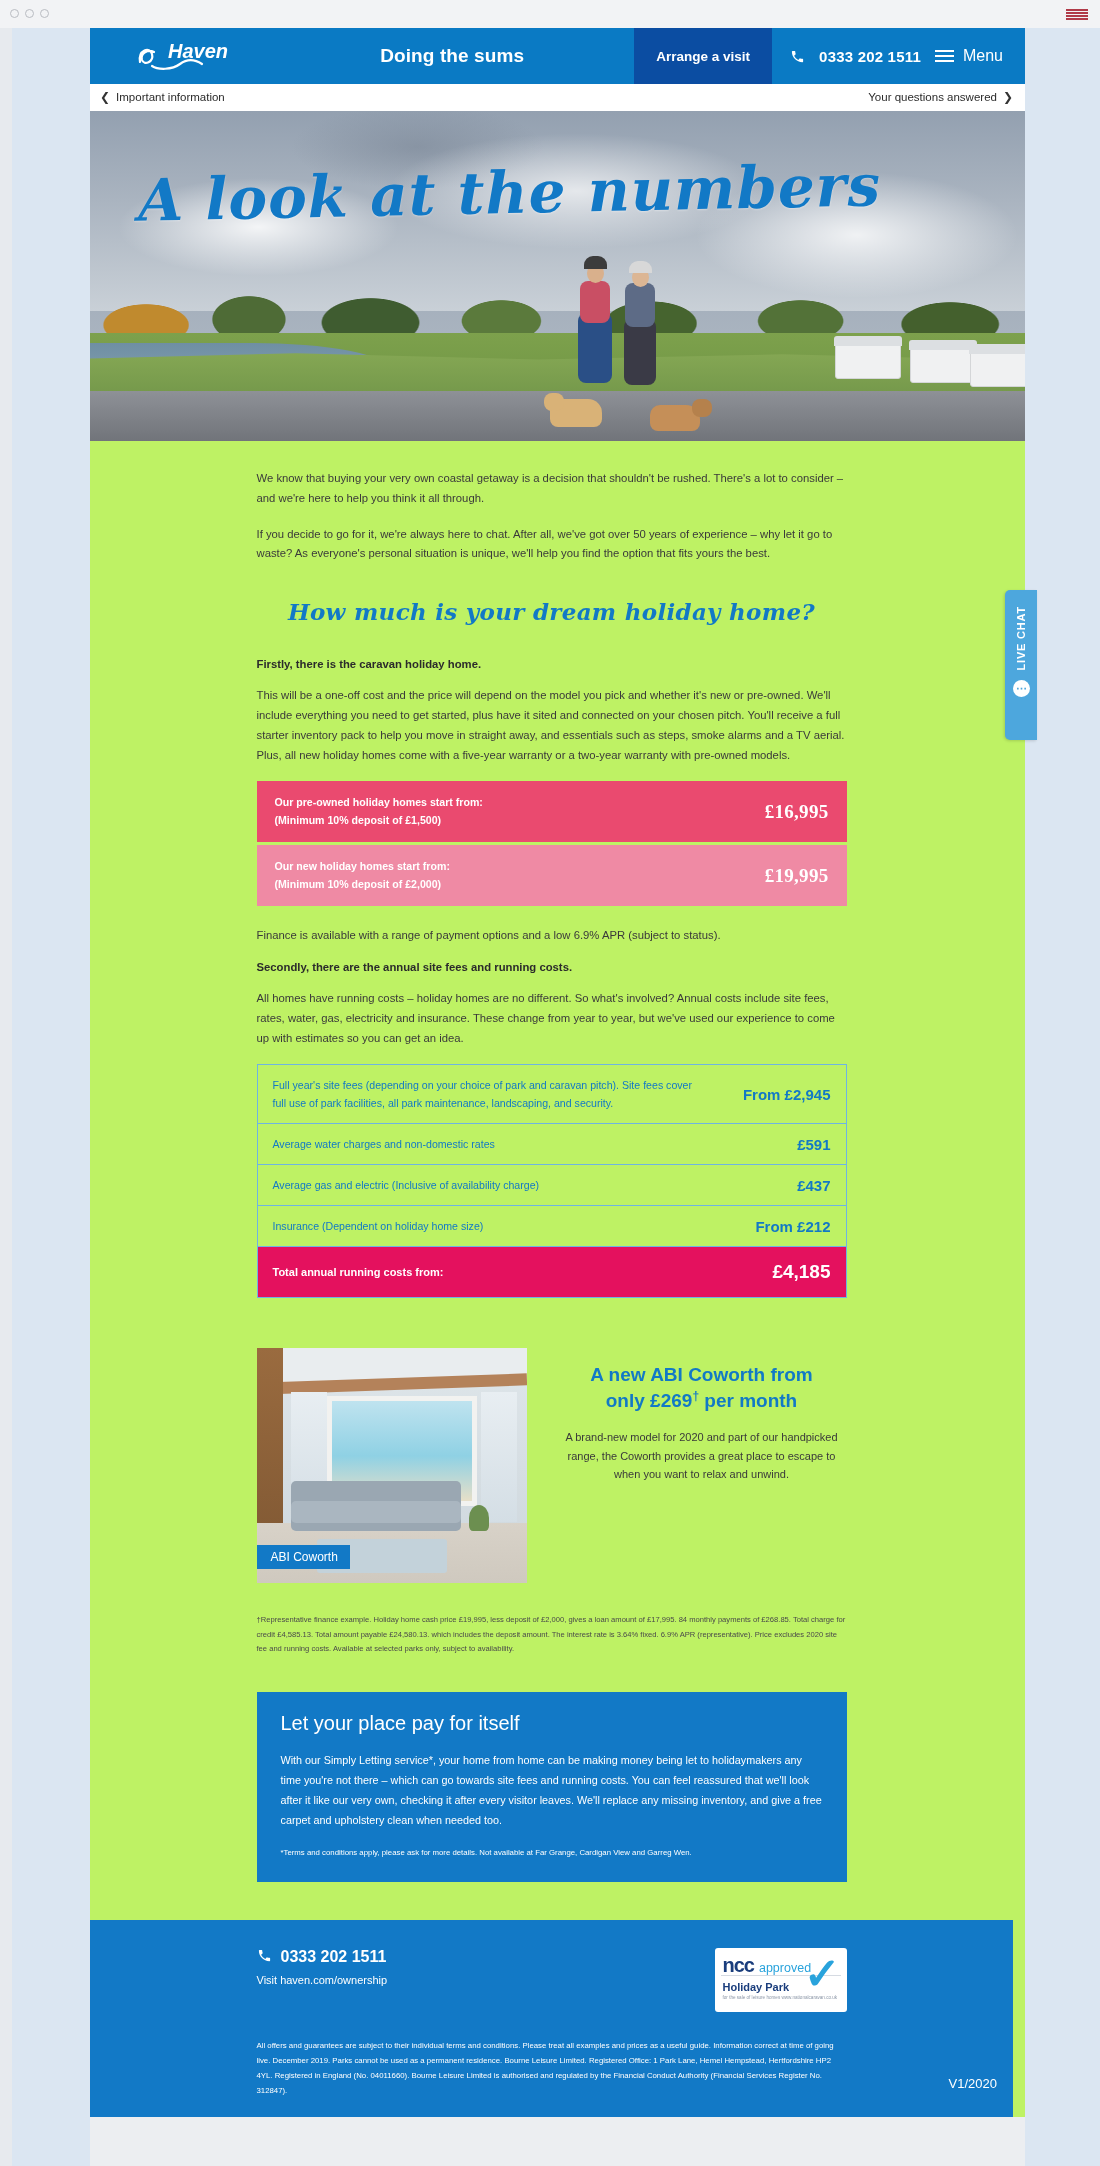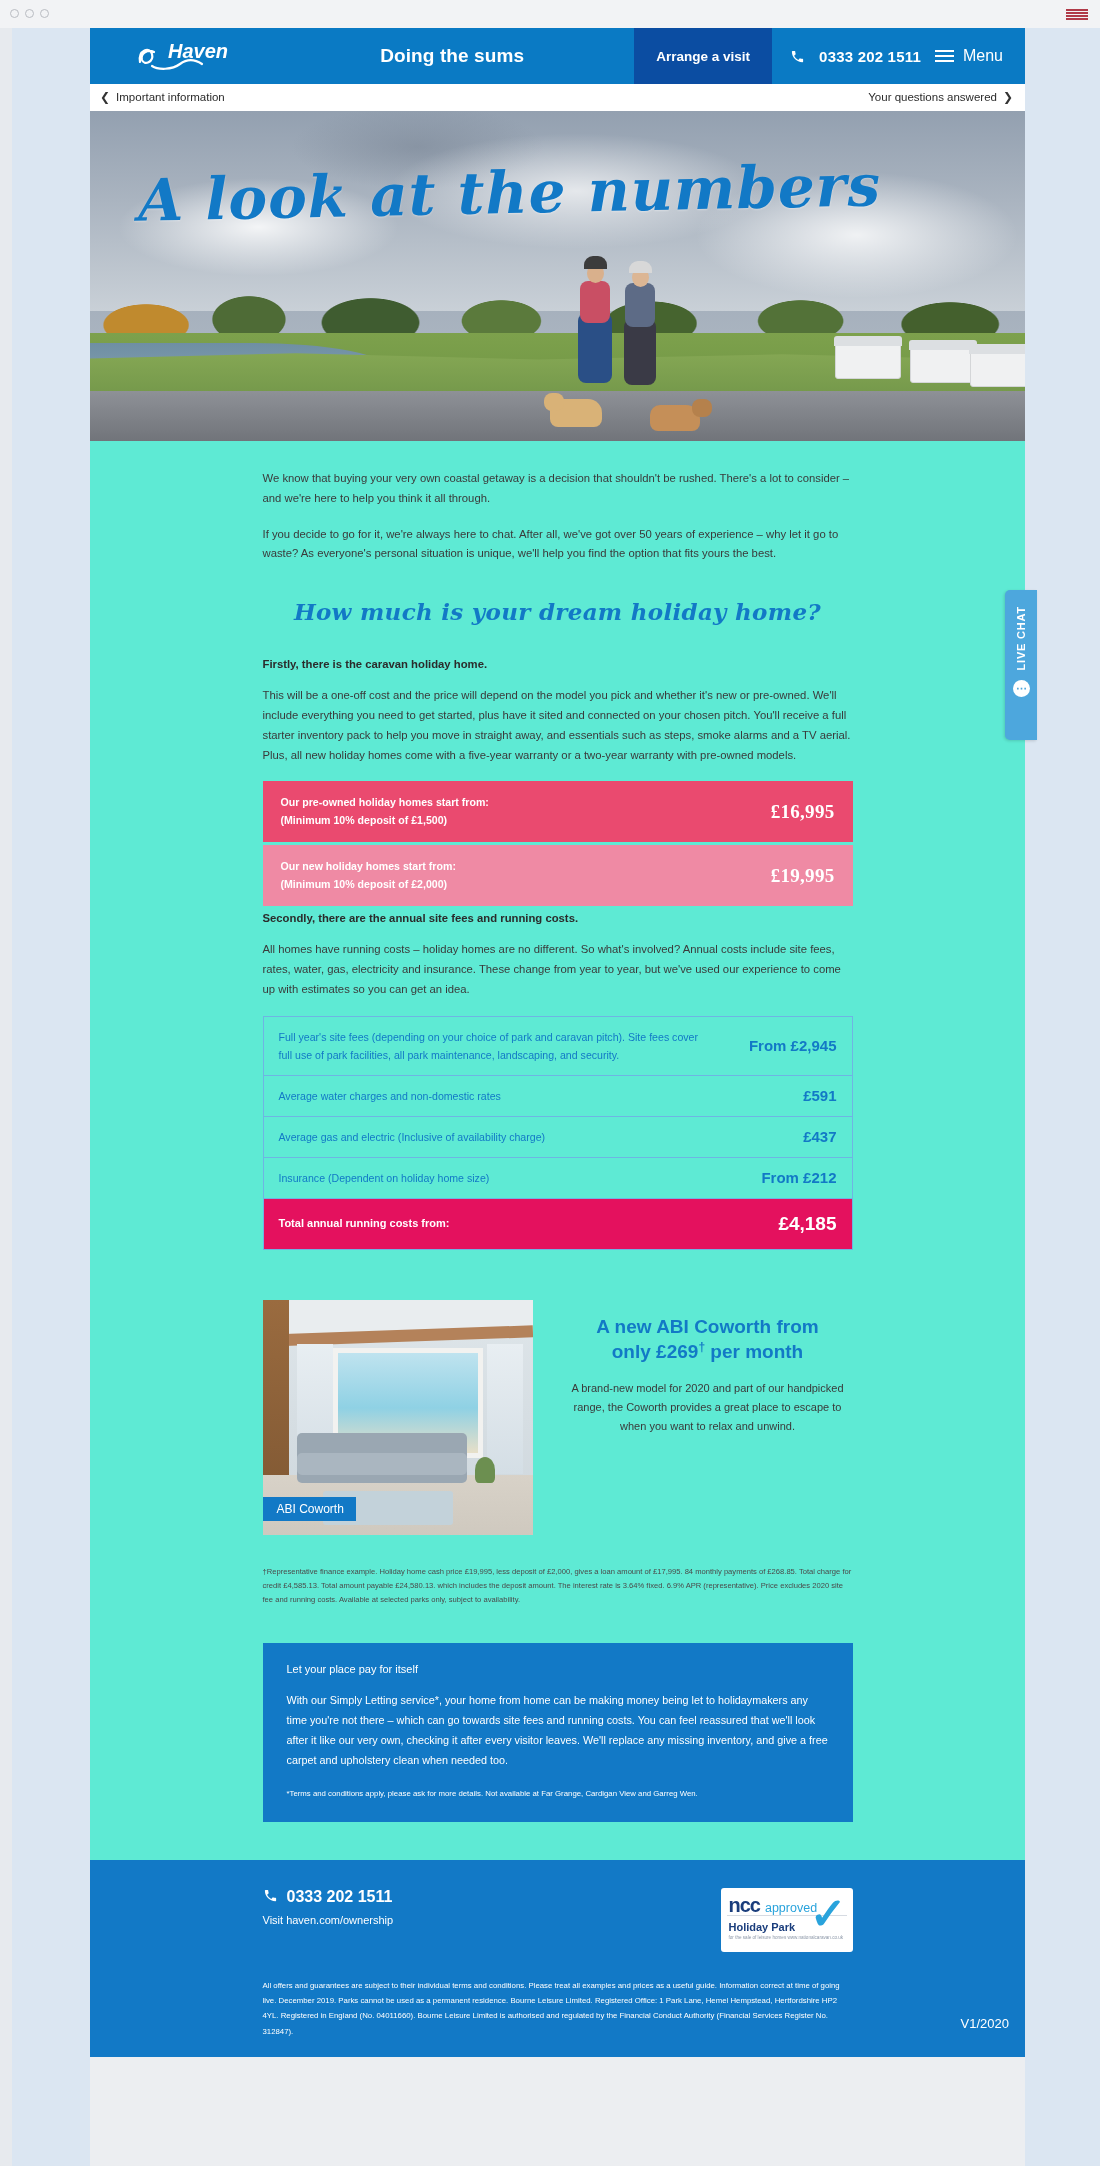--- a/index.html
+++ b/index.html
@@ -165,21 +165,21 @@
     text-shadow: 0 1px 2px rgba(255,255,255,.35);
     transform: rotate(-1.2deg);
   }
   .walkers {
     position: absolute; bottom: 0; left: 430px; width: 260px; height: 210px;
   }
   .torso { position:absolute; border-radius: 8px; }
   .dog { position:absolute; background:#d9b277; border-radius: 10px 14px 8px 8px; }
 
   
-  .content { padding: 28px 0 0 0; background:#5eead4; }
+  .content { padding: 28px 12px 0 0; background:#bef264; }
   .inner { width: 590px; margin: 0 auto; }
   p.body {
     font-size: 11.3px; line-height: 1.75; color: #3a3a3a; margin-bottom: 16px;
   }
   p.body.tight { margin-bottom: 12px; }
   .bold-line { font-size: 11.3px; font-weight: bold; color: #2b2b2b; margin-bottom: 12px; line-height:1.7; }
   .script-h2 {
     text-align: center;
     font-family: "DejaVu Serif", serif;
     font-style: italic; font-weight: bold;
@@ -252,21 +252,21 @@
     font-size: 11px; color: #3a3a3a; text-align: center; line-height: 1.7;
   }
 
   .finefoot { font-size: 7.6px; color: #4a4a4a; line-height: 1.85; margin-top: 30px; }
 
   
   .letting {
     background: #1279c6; color:#fff; margin-top: 36px;
     padding: 20px 24px 22px 24px;
   }
-  .letting h3 { font-size: 11px; font-weight: normal; margin-bottom: 16px; }
+  .letting h3 { font-size: 20px; font-weight: normal; margin-bottom: 16px; }
   .letting p { font-size: 10.8px; line-height: 1.85; margin-bottom: 16px; }
   .letting .tiny { font-size: 7.8px; line-height: 1.7; margin-bottom: 0; }
 
   
   .footer {
     background: #1279c6; color:#fff; margin-top: 38px;
     padding: 28px 0 18px 0; position: relative;
   }
   .footer-inner { width: 590px; margin: 0 auto; }
   .footer-top { display:flex; justify-content: space-between; align-items: flex-start; }
@@ -418,20 +418,21 @@
           <div class="price-value">£16,995</div>
         </div>
         <div class="price-row light">
           <div class="price-label">
             <div>Our new holiday homes start from:</div>
             <div>(Minimum 10% deposit of £2,000)</div>
           </div>
           <div class="price-value">£19,995</div>
         </div>
 
+        <p class="body tight" style="margin-top:20px;">Finance is available with a range of payment options and a low 6.9% APR (subject to status).</p>
         <div class="bold-line">Secondly, there are the annual site fees and running costs.</div>
         <p class="body">All homes have running costs – holiday homes are no different. So what's involved? Annual costs include site fees, rates, water, gas, electricity and insurance. These change from year to year, but we've used our experience to come up with estimates so you can get an idea.</p>
 
         <div class="cost-table">
           <div class="cost-row">
             <div class="cost-label">Full year's site fees (depending on your choice of park and caravan pitch). Site fees cover full use of park facilities, all park maintenance, landscaping, and security.</div>
             <div class="cost-value">From £2,945</div>
           </div>
           <div class="cost-row">
             <div class="cost-label">Average water charges and non-domestic rates</div>

